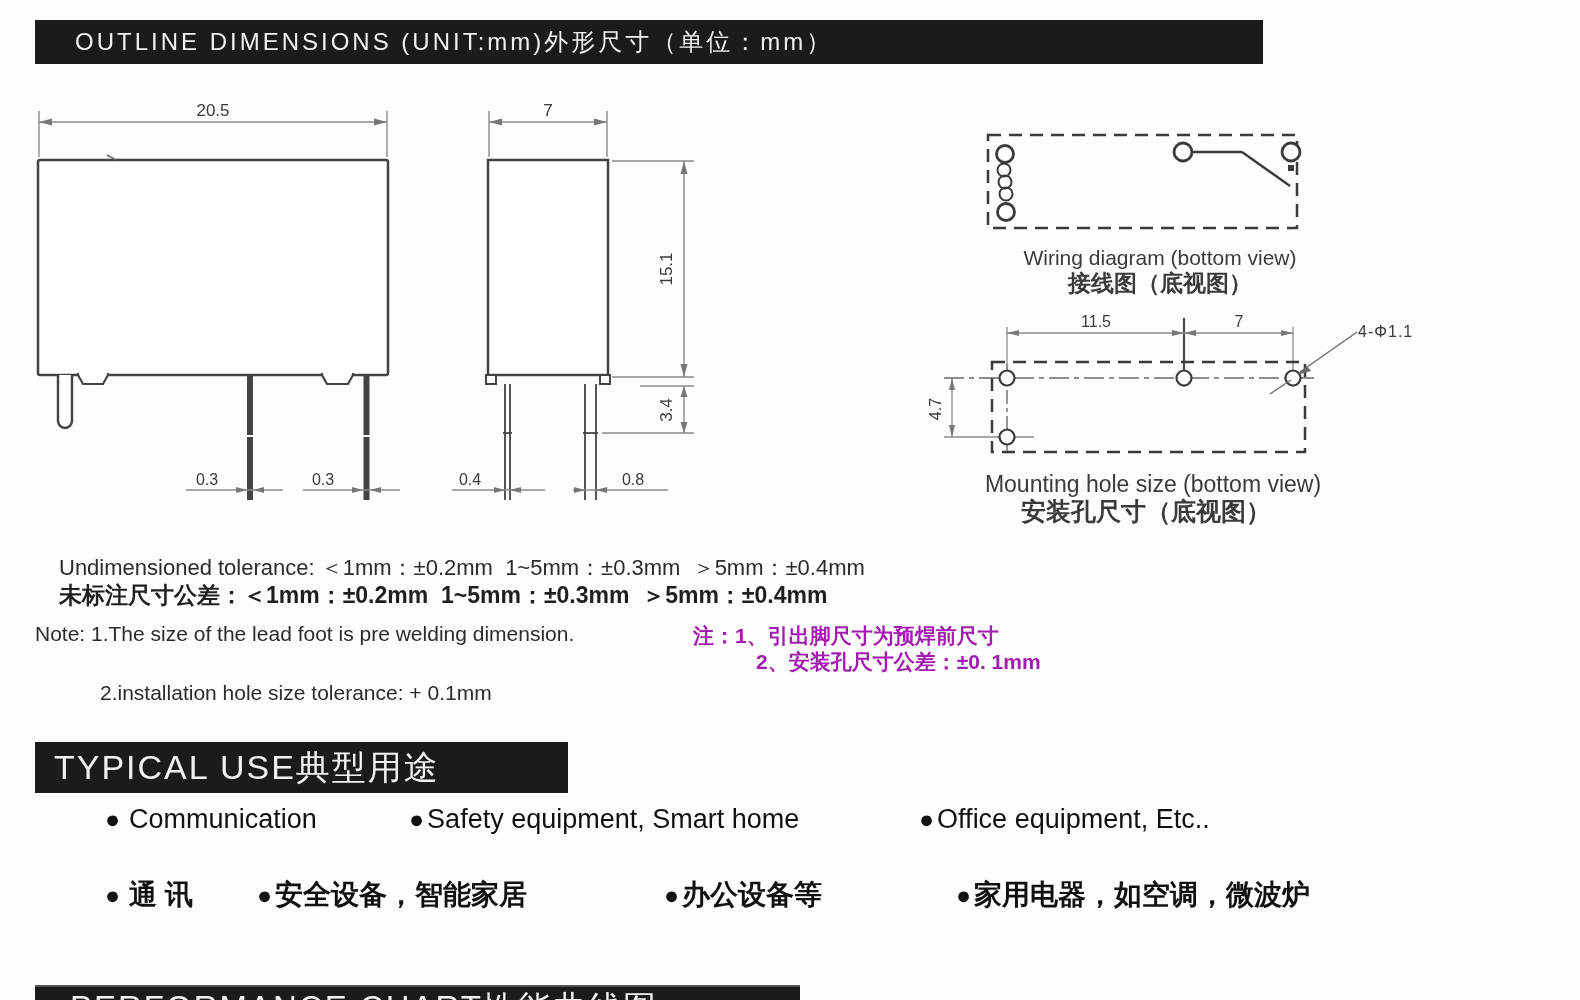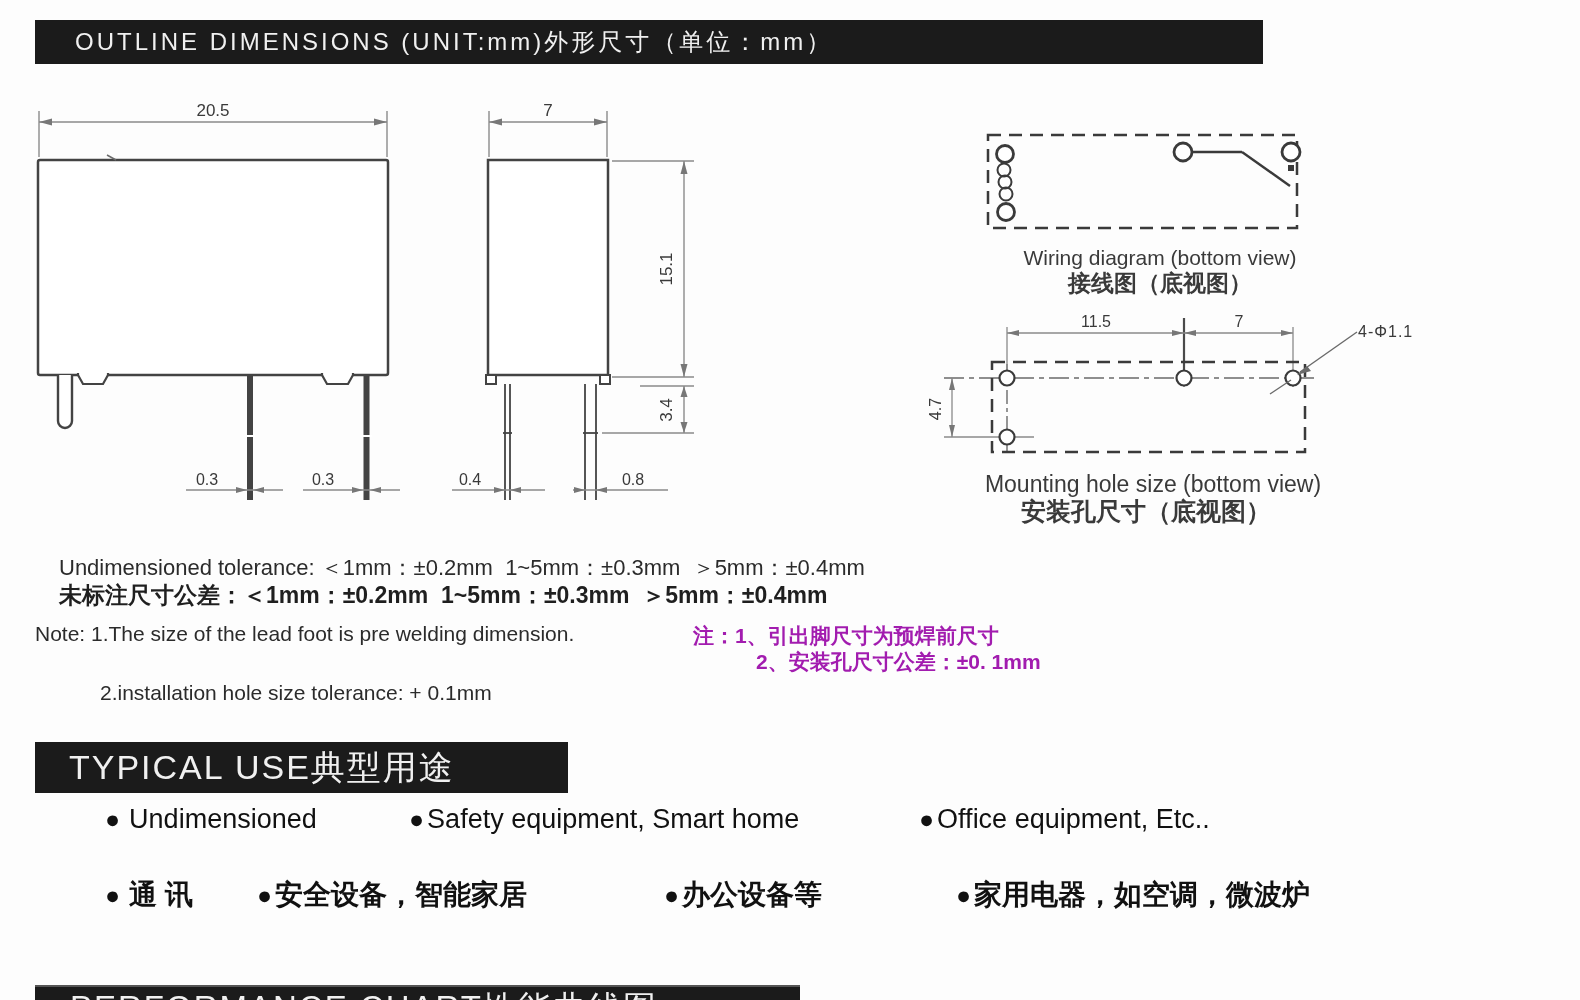--- a/index.html
+++ b/index.html
@@ -165,26 +165,26 @@
   </svg>
 
   <div class="tol-line tol-en">Undimensioned tolerance: ＜1mm：±0.2mm  1~5mm：±0.3mm  ＞5mm：±0.4mm</div>
   <div class="tol-line tol-zh">未标注尺寸公差：＜1mm：±0.2mm  1~5mm：±0.3mm  ＞5mm：±0.4mm</div>
 
   <div class="note" style="left:35px;top:622px;">Note: 1.The size of the lead foot is pre welding dimension.</div>
   <div class="note note-zh" style="left:693px;top:622px;">注：1、引出脚尺寸为预焊前尺寸</div>
   <div class="note" style="left:100px;top:648px;margin-top:33px;">2.installation hole size tolerance: + 0.1mm</div>
   <div class="note note-zh" style="left:756px;top:648px;">2、安装孔尺寸公差：±0. 1mm</div>
 
-  <div class="blackbar" style="left:35px;top:742px;width:533px;height:51px;padding-left:34px;">
+  <div class="blackbar" style="left:35px;top:742px;width:533px;height:51px;padding-left:19px;">
     <span class="bar-title" style="letter-spacing:2px;font-size:34px;">TYPICAL USE典型用途</span>
   </div>
 
   <div class="bullet-row" style="top:804px;">
-    <span class="bi sp" style="left:105px;"><span class="dot">●</span><span>Undimensioned</span></span>
+    <span class="bi sp" style="left:105px;"><span class="dot">●</span><span>Communication</span></span>
     <span class="bi" style="left:409px;"><span class="dot">●</span><span>Safety equipment, Smart home</span></span>
     <span class="bi" style="left:919px;"><span class="dot">●</span><span>Office equipment, Etc..</span></span>
   </div>
   <div class="bullet-row" style="top:876px;">
     <span class="bi bi-zh sp" style="left:105px;"><span class="dot">●</span><span>通 讯</span></span>
     <span class="bi bi-zh" style="left:257px;"><span class="dot">●</span><span>安全设备，智能家居</span></span>
     <span class="bi bi-zh" style="left:664px;"><span class="dot">●</span><span>办公设备等</span></span>
     <span class="bi bi-zh" style="left:956px;"><span class="dot">●</span><span>家用电器，如空调，微波炉</span></span>
   </div>
 

